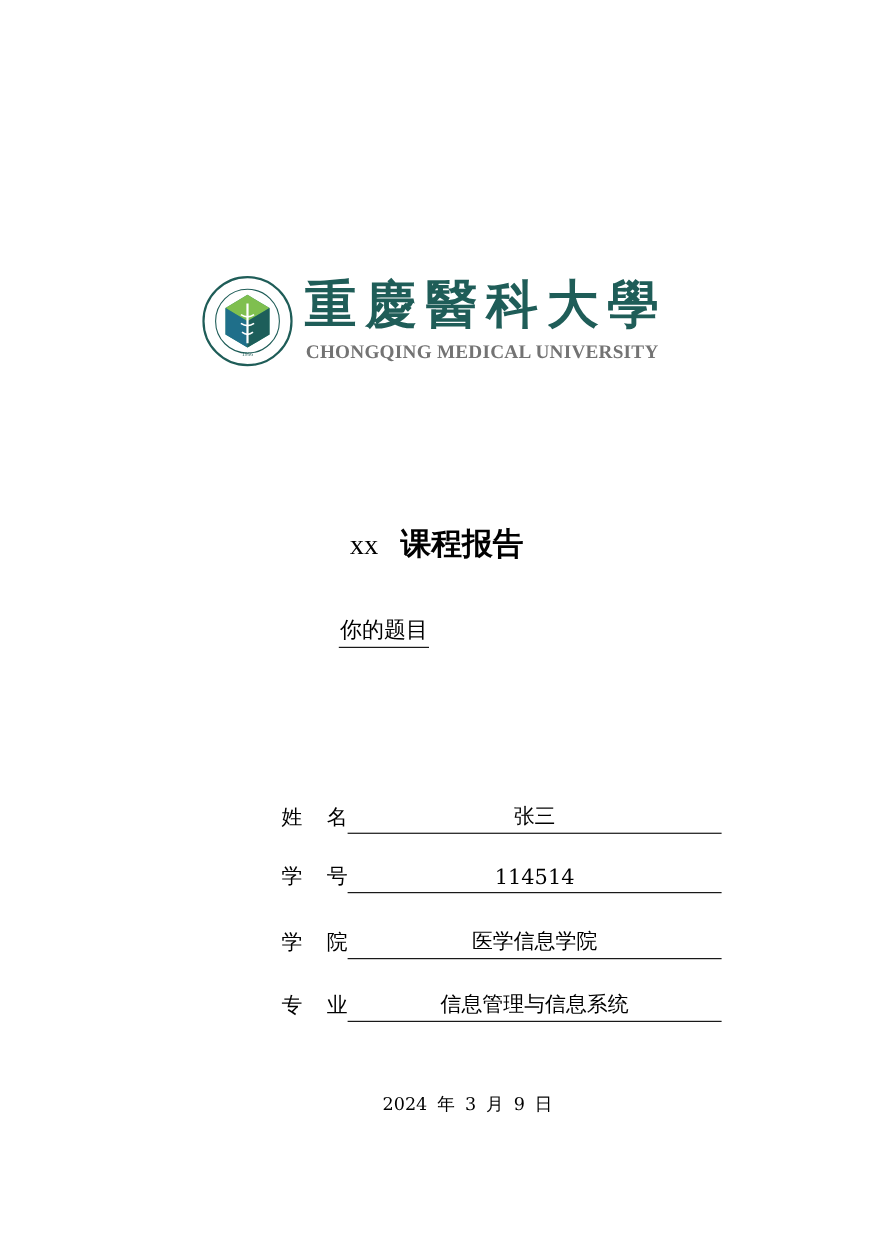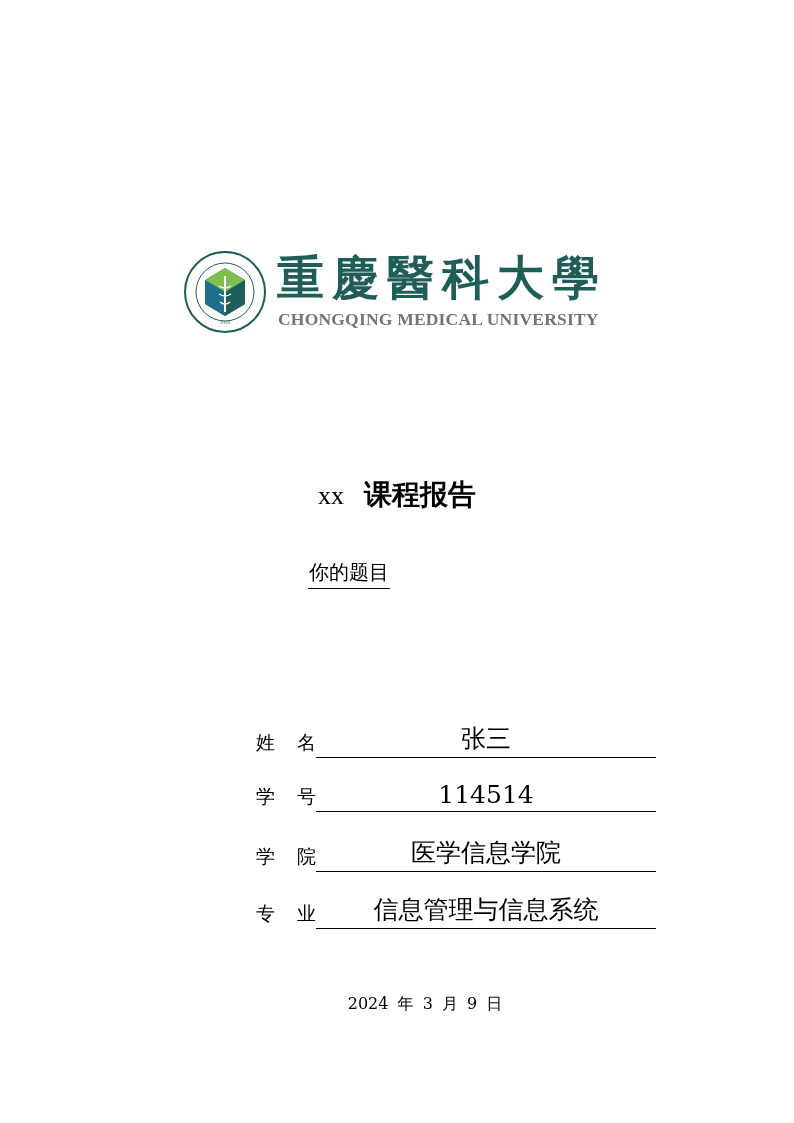--- a/index.html
+++ b/index.html
@@ -7,21 +7,21 @@
     .logo-block { position: absolute; left: 183px; top: 218px; width: 432px; height: 80px; margin-top: 32px; }
     .seal { position: absolute; left: 0; top: 0; width: 84px; height: 84px; }
     .logo-cn { position: absolute; left: 94px; top: 0px; font-family: "DejaVu Serif", serif; font-size: 47px; font-weight: bold; color: #1f5d58; letter-spacing: 8px; line-height: 56px; white-space: nowrap; }
     .logo-en { position: absolute; left: 95px; top: 59px; font-family: "Liberation Serif", serif; font-size: 17.5px; font-weight: bold; color: #737373; letter-spacing: 0.2px; white-space: nowrap; }
     .title { position: absolute; left: 0; width: 794px; top: 476px; text-align: center; font-size: 28px; font-weight: bold; font-family: "DejaVu Sans", sans-serif; }
     .title .xx { font-family: "Liberation Serif", serif; font-weight: normal; font-size: 26px; margin-right: 20px; }
     .subtitle-wrap { position: absolute; left: 0; width: 698px; top: 559px; text-align: center; }
     .subtitle { display: inline-block; font-family: "DejaVu Sans", sans-serif; font-size: 20px; border-bottom: 1.5px solid #000; padding: 0 1px 2px 1px; }
     .info-row { position: absolute; left: 216px; width: 400px; height: 32px; margin-left: 40px; }
     .info-label { position: absolute; left: 0; bottom: 2px; font-family: "DejaVu Serif", serif; font-size: 19px; letter-spacing: 8px; white-space: nowrap; }
-    .info-value { position: absolute; left: 60px; right: 0; bottom: 0; border-bottom: 1.3px solid #000; text-align: center; font-family: "DejaVu Serif", serif; font-size: 25px; padding-bottom: 2px; }
+    .info-value { position: absolute; left: 60px; right: 0; bottom: 0; border-bottom: 1.3px solid #000; text-align: center; font-family: "DejaVu Serif", serif; font-size: 19px; padding-bottom: 2px; }
     .date { position: absolute; left: 0; width: 794px; top: 994px; text-align: center; font-family: "DejaVu Serif", serif; font-size: 16px; word-spacing: 4px; padding-left: 28px; }
   </style>
 </head>
 <body>
 
 <div class="logo-block">
   <svg class="seal" viewBox="0 0 84 84">
     <circle cx="42" cy="42" r="40" fill="#ffffff" stroke="#1f5d58" stroke-width="2"></circle>
     <circle cx="42" cy="42" r="29" fill="none" stroke="#1f5d58" stroke-width="1"></circle>
     <polygon points="42,18 62,30 62,54 42,66 22,54 22,30" fill="#2f8b72"></polygon>

